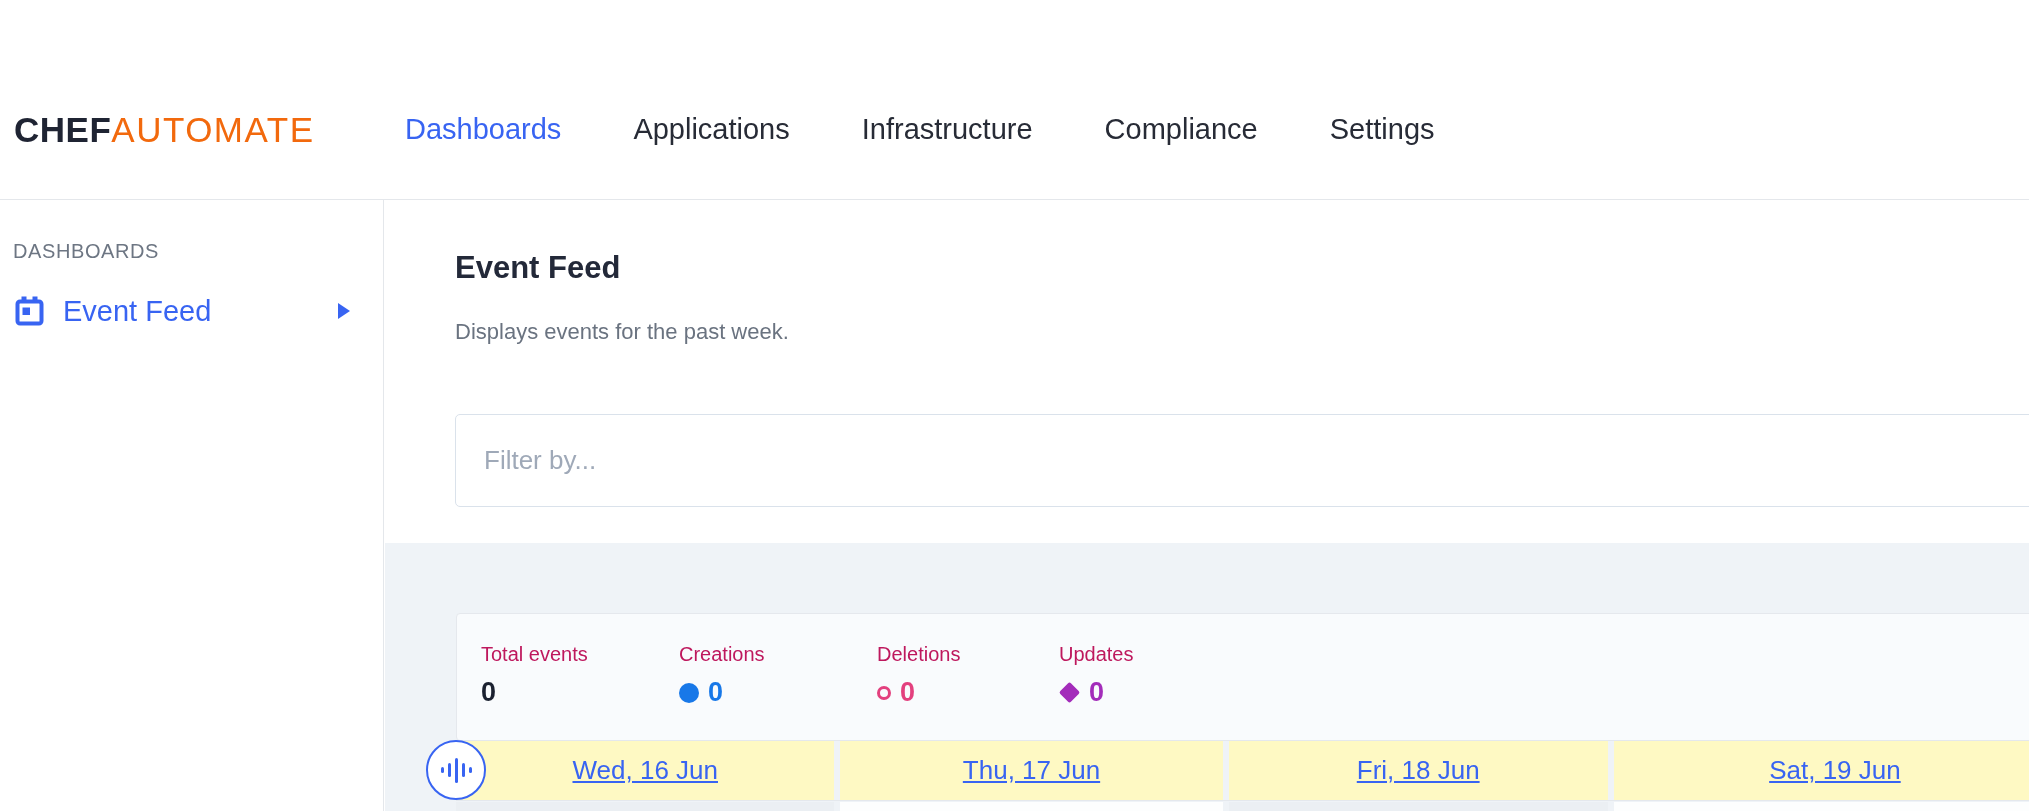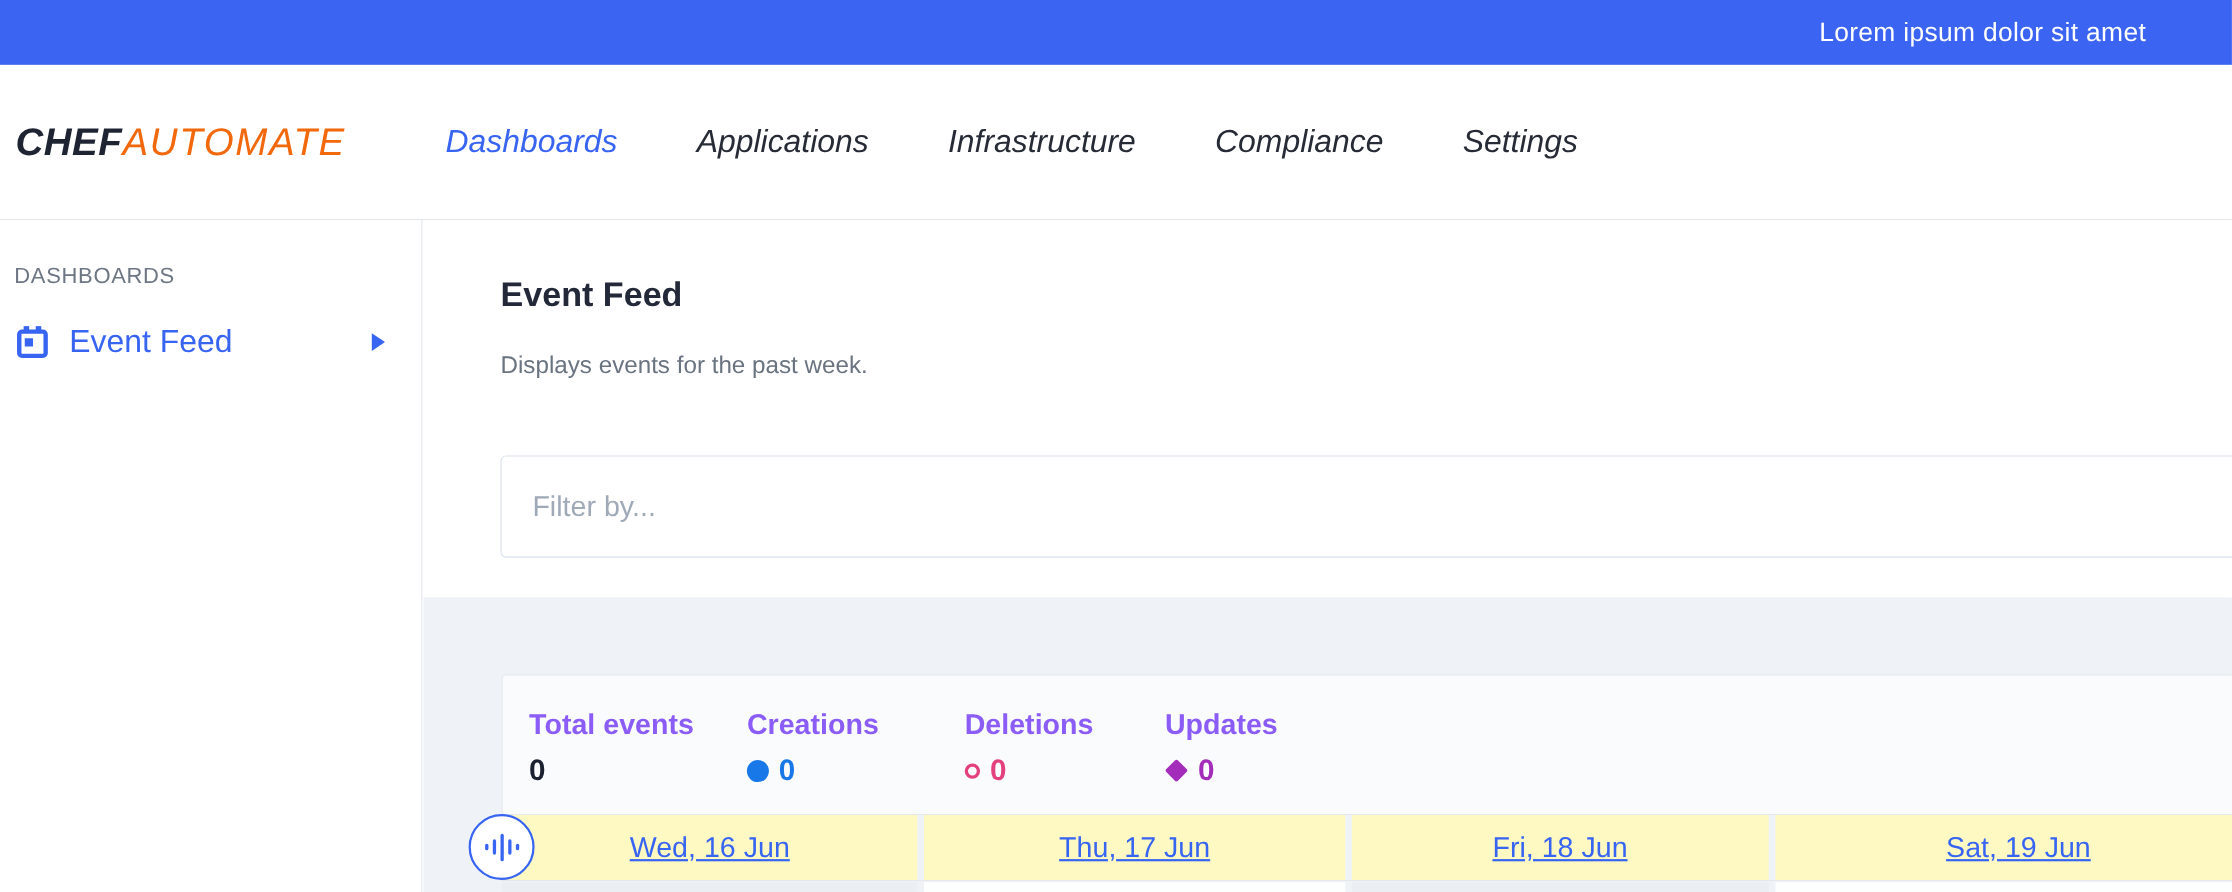--- a/index.html
+++ b/index.html
@@ -12,21 +12,21 @@
   
   .banner{
     position:absolute; left:0; top:0; width:2029px; height:59px;
     background:#3C64F3; color:#ffffff; font-size:24px;
     display:flex; align-items:center; justify-content:flex-end;
     padding-right:78px; letter-spacing:.3px;
   }
   
   .header{
     position:absolute; left:0; top:59px; width:2029px; height:141px;
-    background:#ffffff; border-bottom:1px solid #E4E7EB;font-style:italic;
+    background:#ffffff; border-bottom:1px solid #E4E7EB;
   }
   .logo{
     position:absolute; left:14px; top:50%; transform:translateY(-50%);
     font-size:35px; line-height:1; white-space:nowrap; cursor:pointer;
   }
   .logo .p1{ font-weight:800; color:#1F2433; letter-spacing:.5px; }
   .logo .p2{ font-weight:500; color:#F2690D; letter-spacing:1.5px; }
   .nav{
     position:absolute; left:405px; top:0; height:100%;
     display:flex; align-items:center; gap:72px;
@@ -76,21 +76,21 @@
   .gray{
     position:absolute; left:385px; top:543px; width:1644px; bottom:0;
     background:#EFF3F7;
   }
   
   .card{
     position:absolute; left:456px; top:613px; width:1600px; height:128px;
     background:#F9FBFD; border:1px solid #E5E8ED; border-radius:4px;
   }
   .stat{ position:absolute; top:29px; }
-  .stat .s-label{ font-size:26px; font-weight:700; color:#8b5cf6; }
+  .stat .s-label{ font-size:20px; font-weight:400; color:#be185d; }
   .stat .s-valrow{ margin-top:11px; display:flex; align-items:center; gap:9px; }
   .stat .s-value{ font-size:27px; font-weight:700; }
   .stat.total    { left:24px;  }
   .stat.creations{ left:222px; }
   .stat.deletions{ left:420px;text-align:center; }
   .stat.updates  { left:602px; }
   .stat.total .s-value{ color:#1B2130; }
   .stat.creations .s-value{ color:#1878E8; }
   .stat.deletions .s-value{ color:#E3407E; }
   .stat.updates .s-value{ color:#A32CBA; }
@@ -134,23 +134,20 @@
   }
   .wave-btn i{ display:block; width:3px; border-radius:2px; background:#3864F2; }
   .wb1{ height:6px; }  .wb2{ height:14px; } .wb3{ height:25px; }
   .wb4{ height:14px; } .wb5{ height:6px; }
 </style>
 </head>
 <body>
 
 <div id="stage">
 
-  <div class="banner">
-    <span>Lorem ipsum dolor sit amet</span>
-  </div>
 
   <div class="header">
     <div class="logo">
       <span class="p1">CHEF</span><span class="p2">AUTOMATE</span>
     </div>
     <div class="nav">
       <span class="nav-item active">Dashboards</span>
       <span class="nav-item">Applications</span>
       <span class="nav-item">Infrastructure</span>
       <span class="nav-item">Compliance</span>

